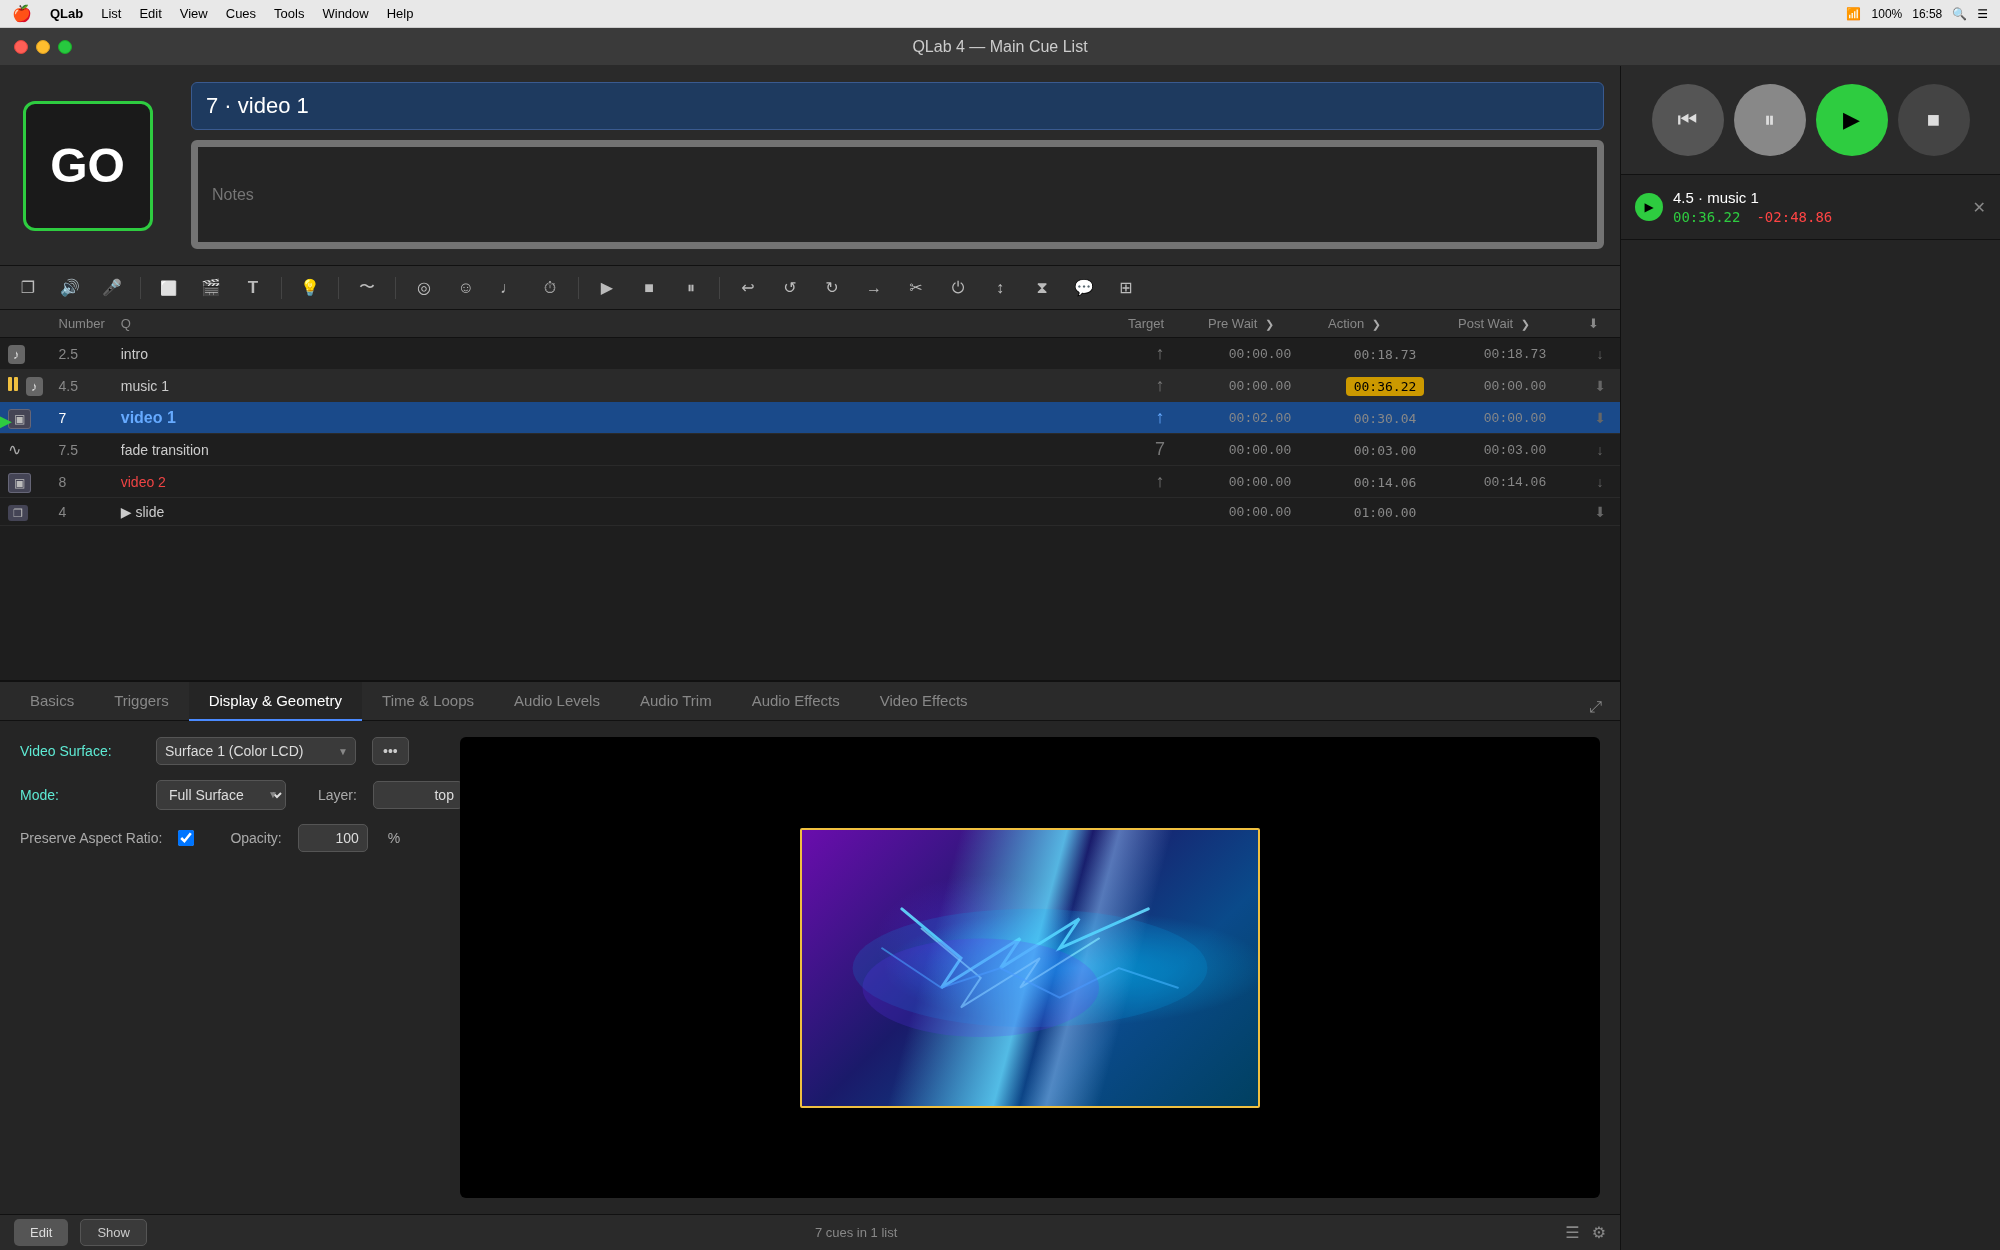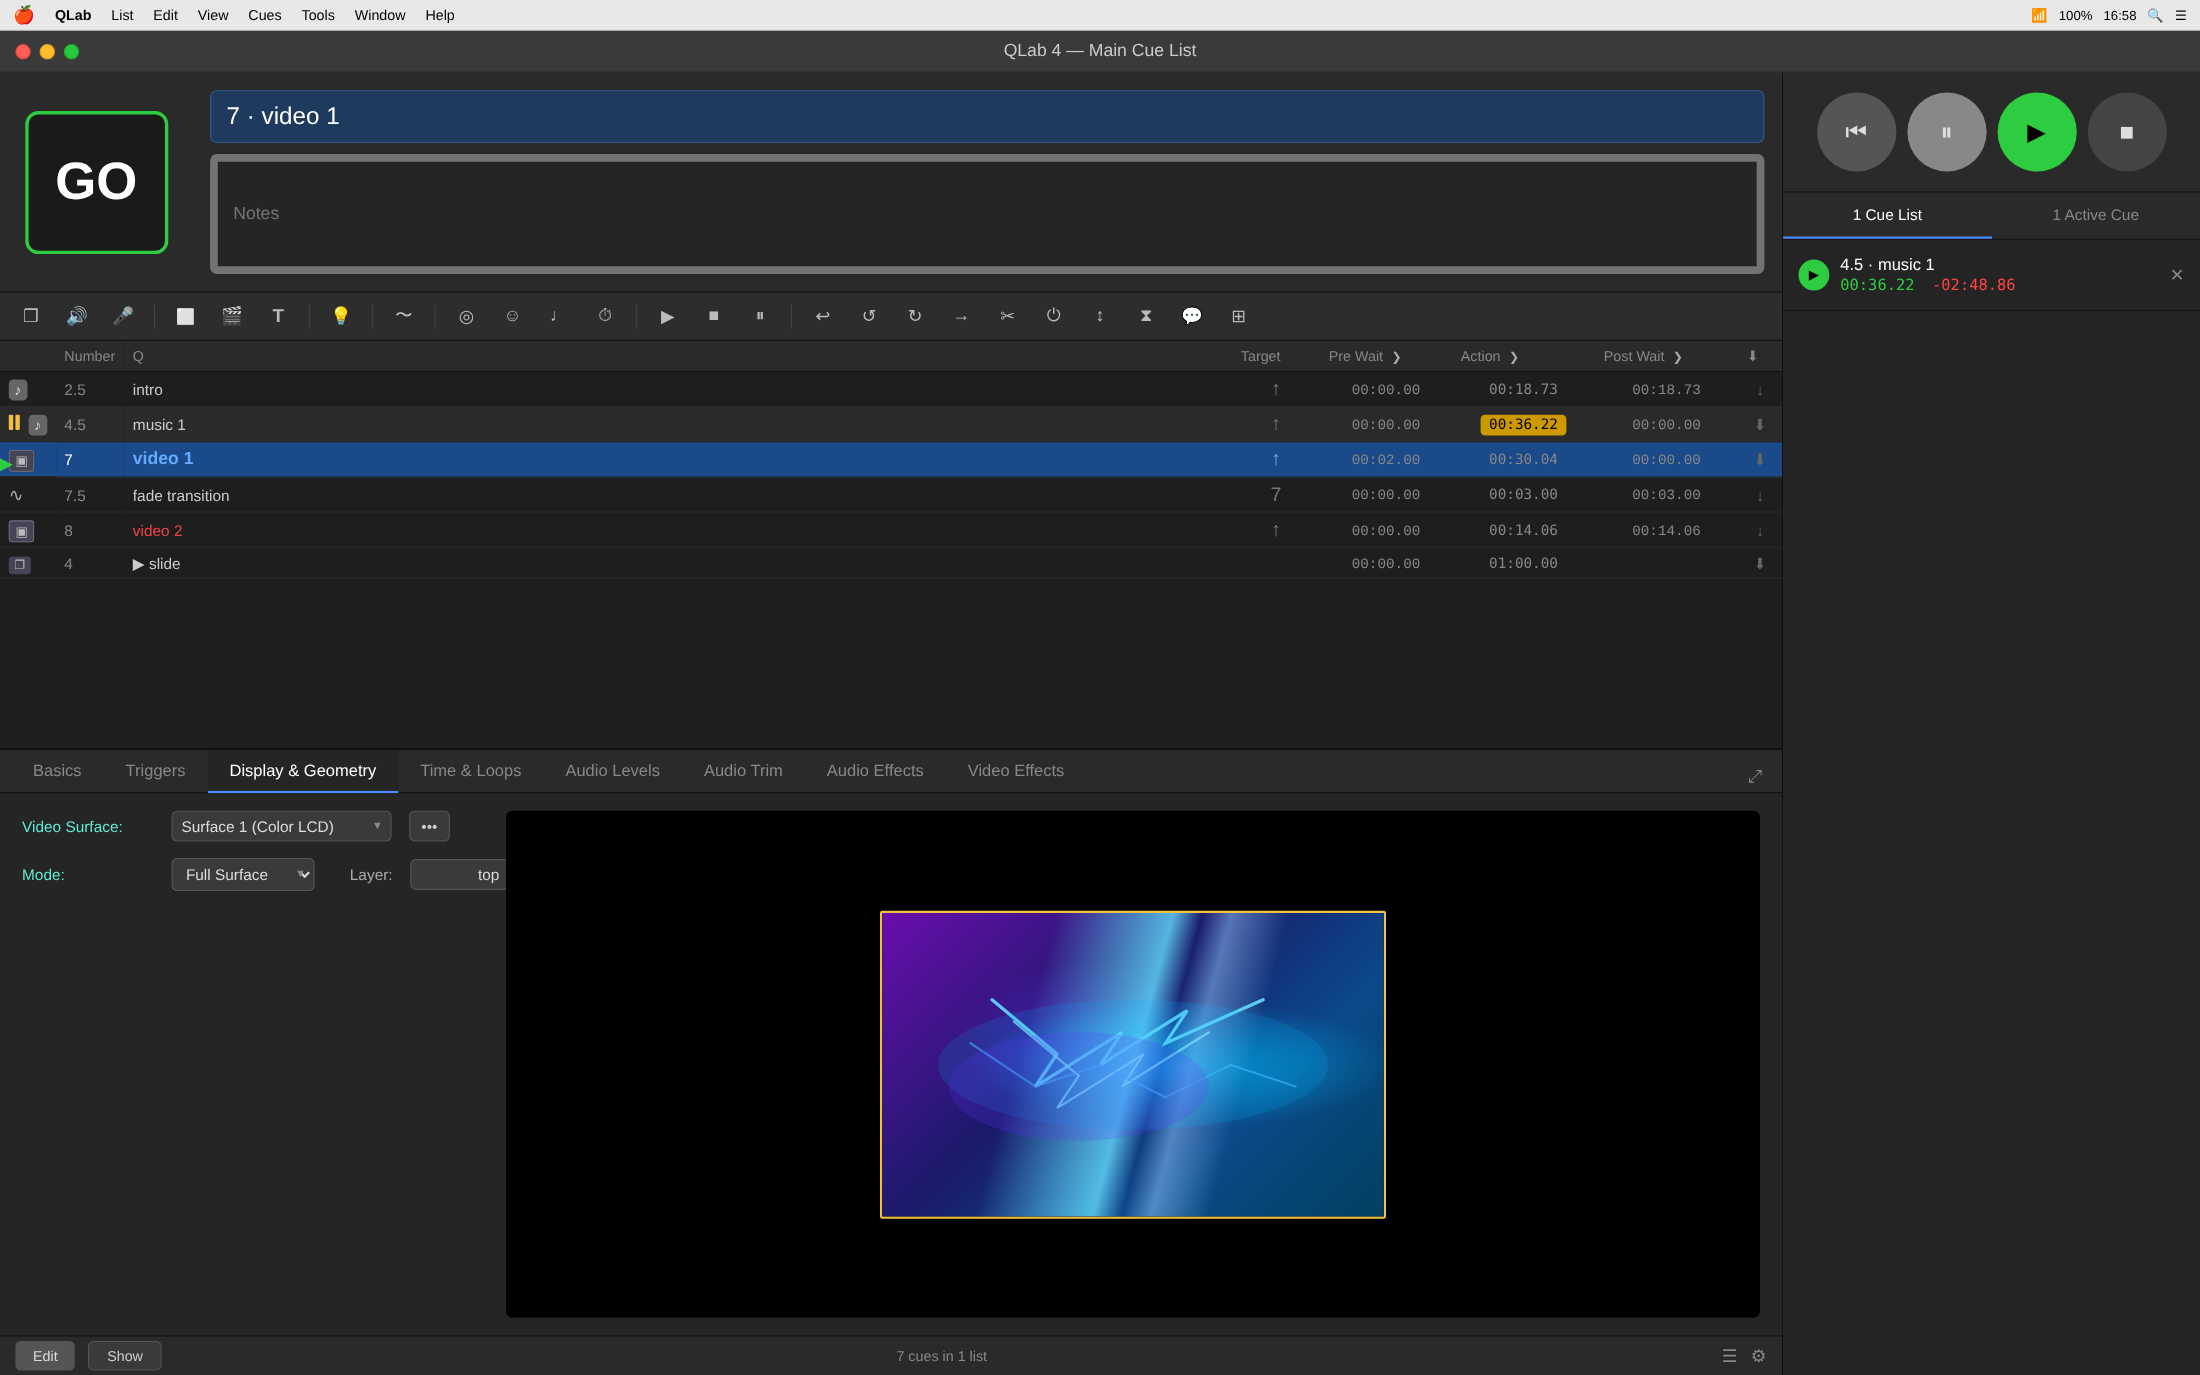--- a/index.html
+++ b/index.html
@@ -809,20 +809,27 @@
               <span style="margin-left:16px;color:#aaa;font-size:14px;">Layer:</span>
               <div style="display:flex;align-items:center;gap:0;">
                 <input type="text" class="dg-number-input" style="width: 90px;" value="top">
                 <div style="display:flex;flex-direction:column;background:#3a3a3a;border:1px solid #555;border-left:none;border-radius:0 5px 5px 0;padding:2px 4px;cursor:pointer;">
                   <span style="font-size:9px;color:#888;line-height:1.4;">▲</span>
                   <span style="font-size:9px;color:#888;line-height:1.4;">▼</span>
                 </div>
               </div>
             </div>
 
+            <div class="dg-row">
+              <span class="dg-label" style="min-width:0;font-size:14px;color:#aaa;">Preserve Aspect Ratio:</span>
+              <input type="checkbox" class="dg-checkbox" checked="" style="">
+              <span style="margin-left:20px;color:#aaa;font-size:14px;">Opacity:</span>
+              <input type="text" class="dg-number-input" value="100" style="">
+              <span style="color:#aaa;font-size:14px;margin-left:4px;">%</span>
+            </div>
           </div>
 
           <div class="dg-preview">
             <div class="video-preview-box">
               <div class="video-preview-inner">
                 <div class="video-bg">
                   <div class="video-lightning"></div>
                   <svg width="100%" height="100%" viewBox="0 0 460 280" style="position:absolute;inset:0;">
 
                     <path d="M100,80 L160,130 L140,160 L220,110 L200,140 L280,90 L260,120 L350,80" stroke="rgba(100,220,255,0.9)" stroke-width="3" fill="none" stroke-linecap="round"></path>
@@ -854,24 +861,20 @@
 
   <div class="right-panel">
 
     <div class="transport">
       <button class="transport-btn tb-rewind">⏮</button>
       <button class="transport-btn tb-pause">⏸</button>
       <button class="transport-btn tb-play">▶</button>
       <button class="transport-btn tb-stop">■</button>
     </div>
 
-    <div class="right-panel-header">
-      <div class="right-panel-tab active">1 Cue List</div>
-      <div class="right-panel-tab">1 Active Cue</div>
-    </div>
 
     <div class="active-cue-section">
       <div class="play-indicator">▶</div>
       <div class="active-cue-info">
         <div class="active-cue-name">4.5 · music 1</div>
         <div class="active-cue-times">
           <span class="active-time-elapsed">00:36.22</span>
           <span class="active-time-remaining">-02:48.86</span>
         </div>
       </div>

